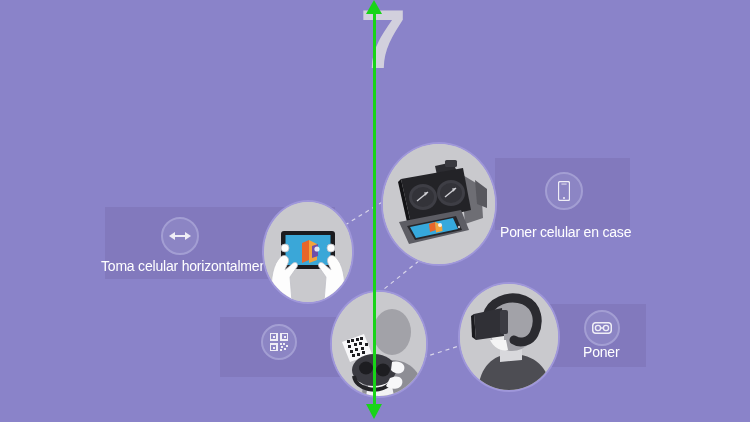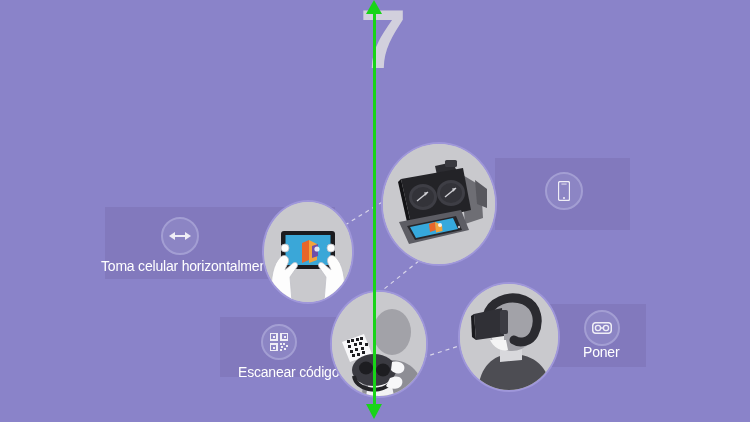--- a/index.html
+++ b/index.html
@@ -110,39 +110,39 @@
   <div class="plate-label" style="left:101px;top:258px;">Toma celular horizontalmente</div>
 
   <div class="plate" style="left:495px;top:158px;width:135px;height:72px;"></div>
   <div class="badge" style="left:545px;top:172px;width:34px;height:34px;">
     <svg class="icon-svg" width="12" height="20" viewBox="0 0 12 20">
       <rect x="0.5" y="0.5" width="11" height="19" rx="1.6" ry="1.6" fill="none" stroke="#efeef6" stroke-width="1.3"></rect>
       <rect x="3.4" y="2.6" width="5.2" height="0.9" fill="#efeef6"></rect>
       <circle cx="6" cy="17.1" r="1" fill="#efeef6"></circle>
     </svg>
   </div>
+  <div class="plate-label" style="left:500px;top:224px;">Poner celular en case</div>
 
   <div class="plate" style="left:220px;top:317px;width:140px;height:60px;"></div>
   <div class="badge" style="left:261px;top:324px;width:32px;height:32px;">
     <svg class="icon-svg" width="18" height="18" viewBox="0 0 18 18" shape-rendering="crispEdges">
       <rect x="0" y="0" width="7" height="7" fill="none" stroke="#efeef6" stroke-width="1.6"></rect>
       <rect x="2.6" y="2.6" width="2" height="2" fill="#efeef6"></rect>
       <rect x="11" y="0" width="7" height="7" fill="none" stroke="#efeef6" stroke-width="1.6"></rect>
       <rect x="13.6" y="2.6" width="2" height="2" fill="#efeef6"></rect>
       <rect x="0" y="11" width="7" height="7" fill="none" stroke="#efeef6" stroke-width="1.6"></rect>
       <rect x="2.6" y="13.6" width="2" height="2" fill="#efeef6"></rect>
       <rect x="10" y="10" width="2" height="2" fill="#efeef6"></rect>
       <rect x="13" y="10" width="2" height="2" fill="#efeef6"></rect>
       <rect x="16" y="12" width="2" height="2" fill="#efeef6"></rect>
       <rect x="11" y="13" width="2" height="2" fill="#efeef6"></rect>
       <rect x="14" y="15" width="2" height="2" fill="#efeef6"></rect>
       <rect x="10" y="16" width="2" height="2" fill="#efeef6"></rect>
     </svg>
   </div>
-  <div class="plate-label" style="left:238px;top:364px;">Escanear código</div>
 
   <div class="plate" style="left:540px;top:304px;width:106px;height:63px;"></div>
   <div class="badge" style="left:584px;top:310px;width:32px;height:32px;">
     <svg class="icon-svg" width="20" height="12" viewBox="0 0 20 12">
       <rect x="0.7" y="0.7" width="18.6" height="10.6" rx="3" ry="3" fill="none" stroke="#efeef6" stroke-width="1.5"></rect>
       <circle cx="6" cy="6" r="2.6" fill="none" stroke="#efeef6" stroke-width="1.4"></circle>
       <circle cx="14" cy="6" r="2.6" fill="none" stroke="#efeef6" stroke-width="1.4"></circle>
       <path d="M8.6 6 L11.4 6" stroke="#efeef6" stroke-width="1.4"></path>
     </svg>
   </div>

